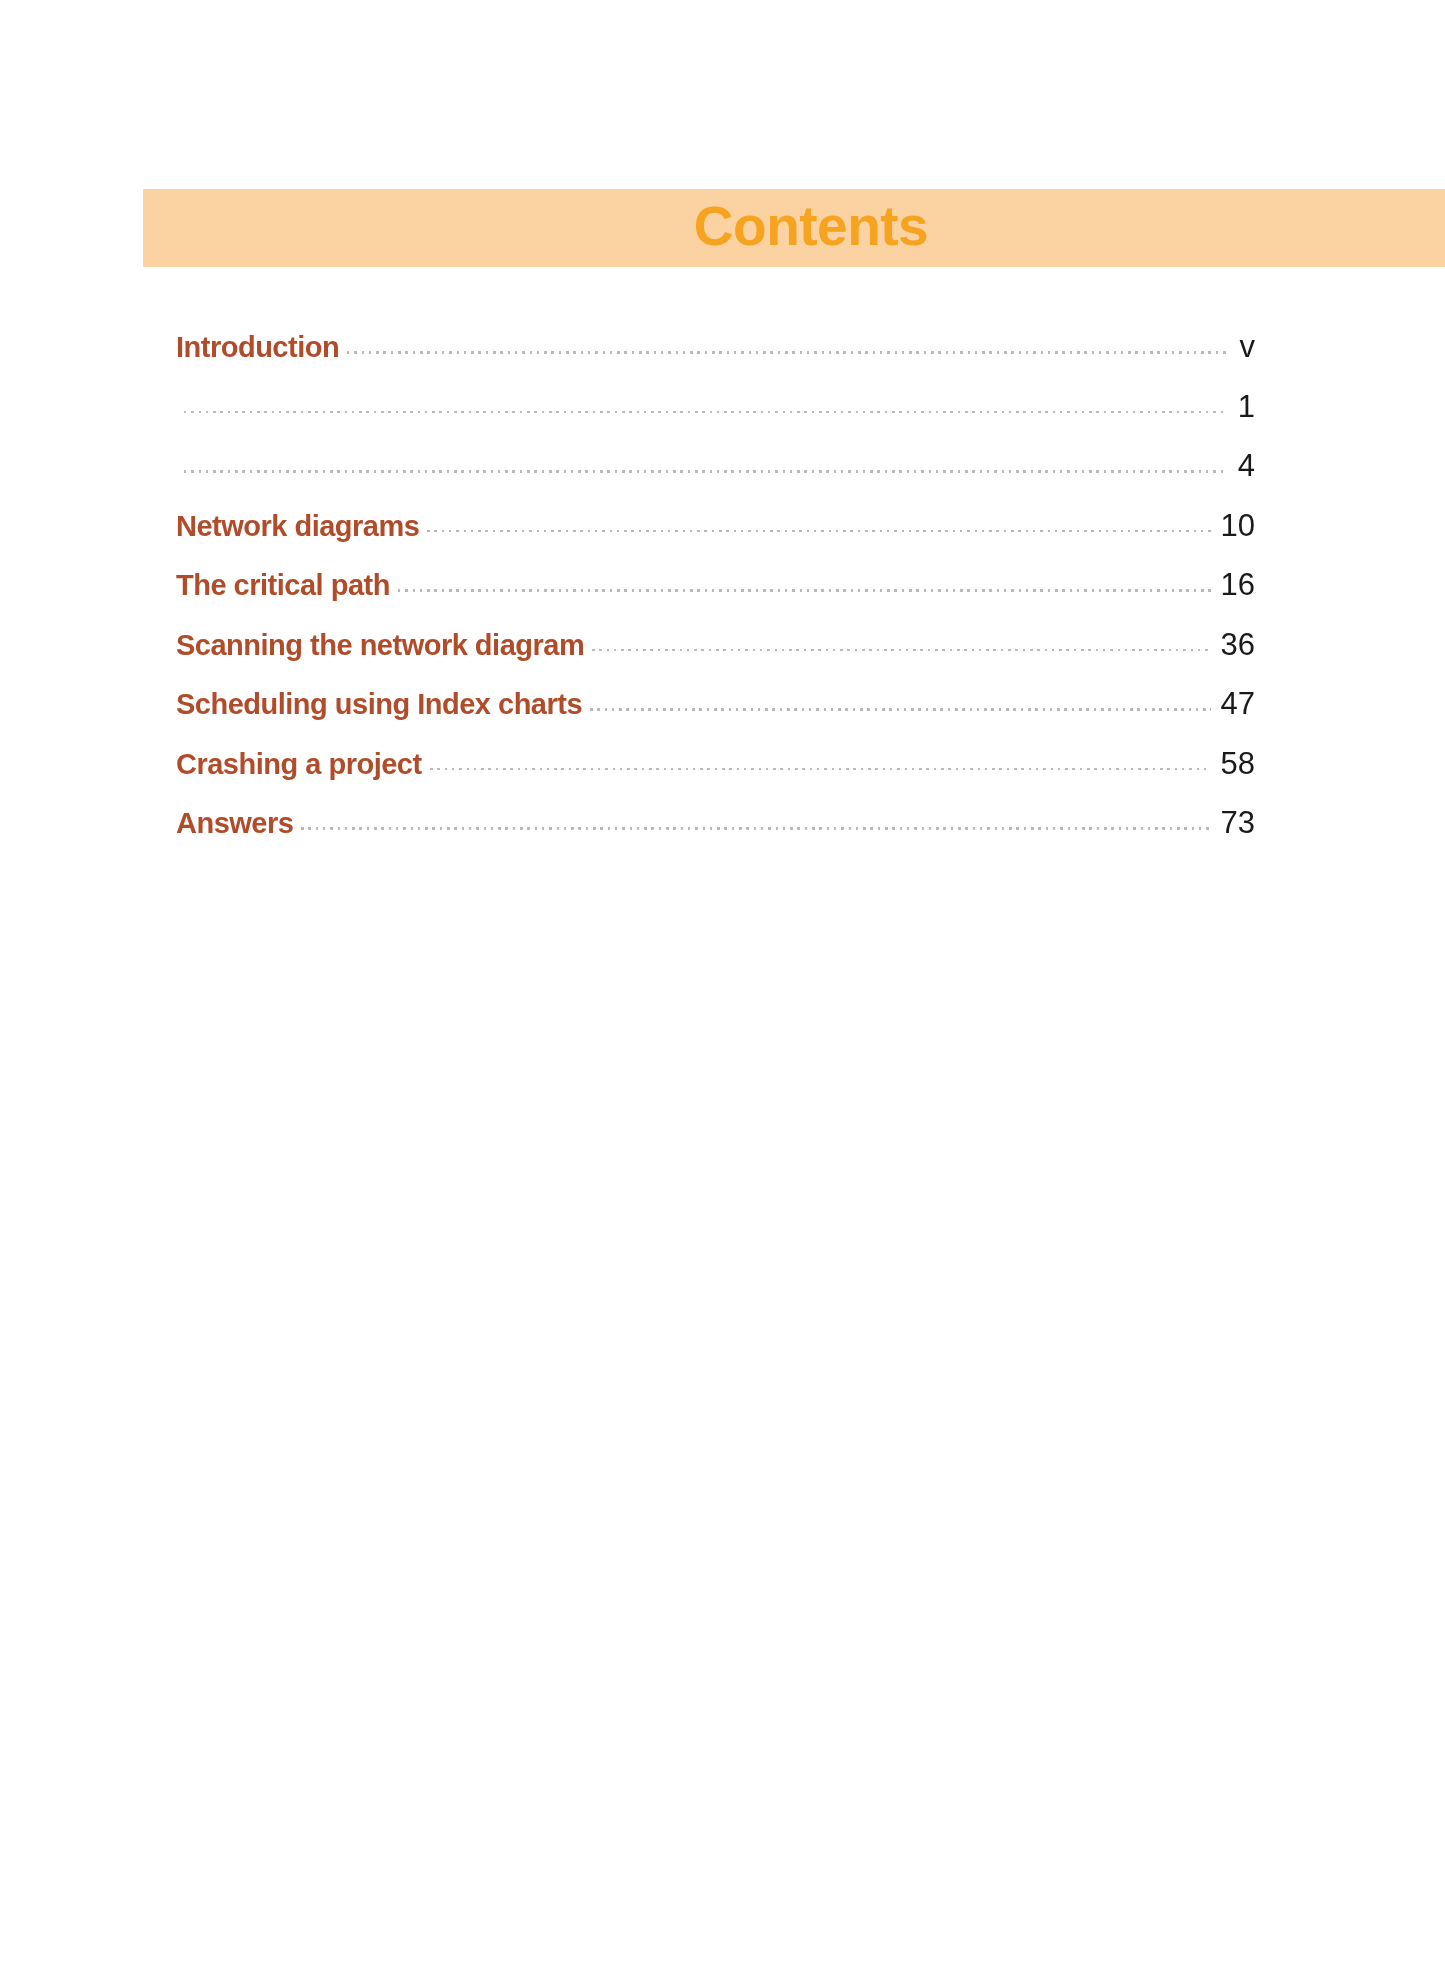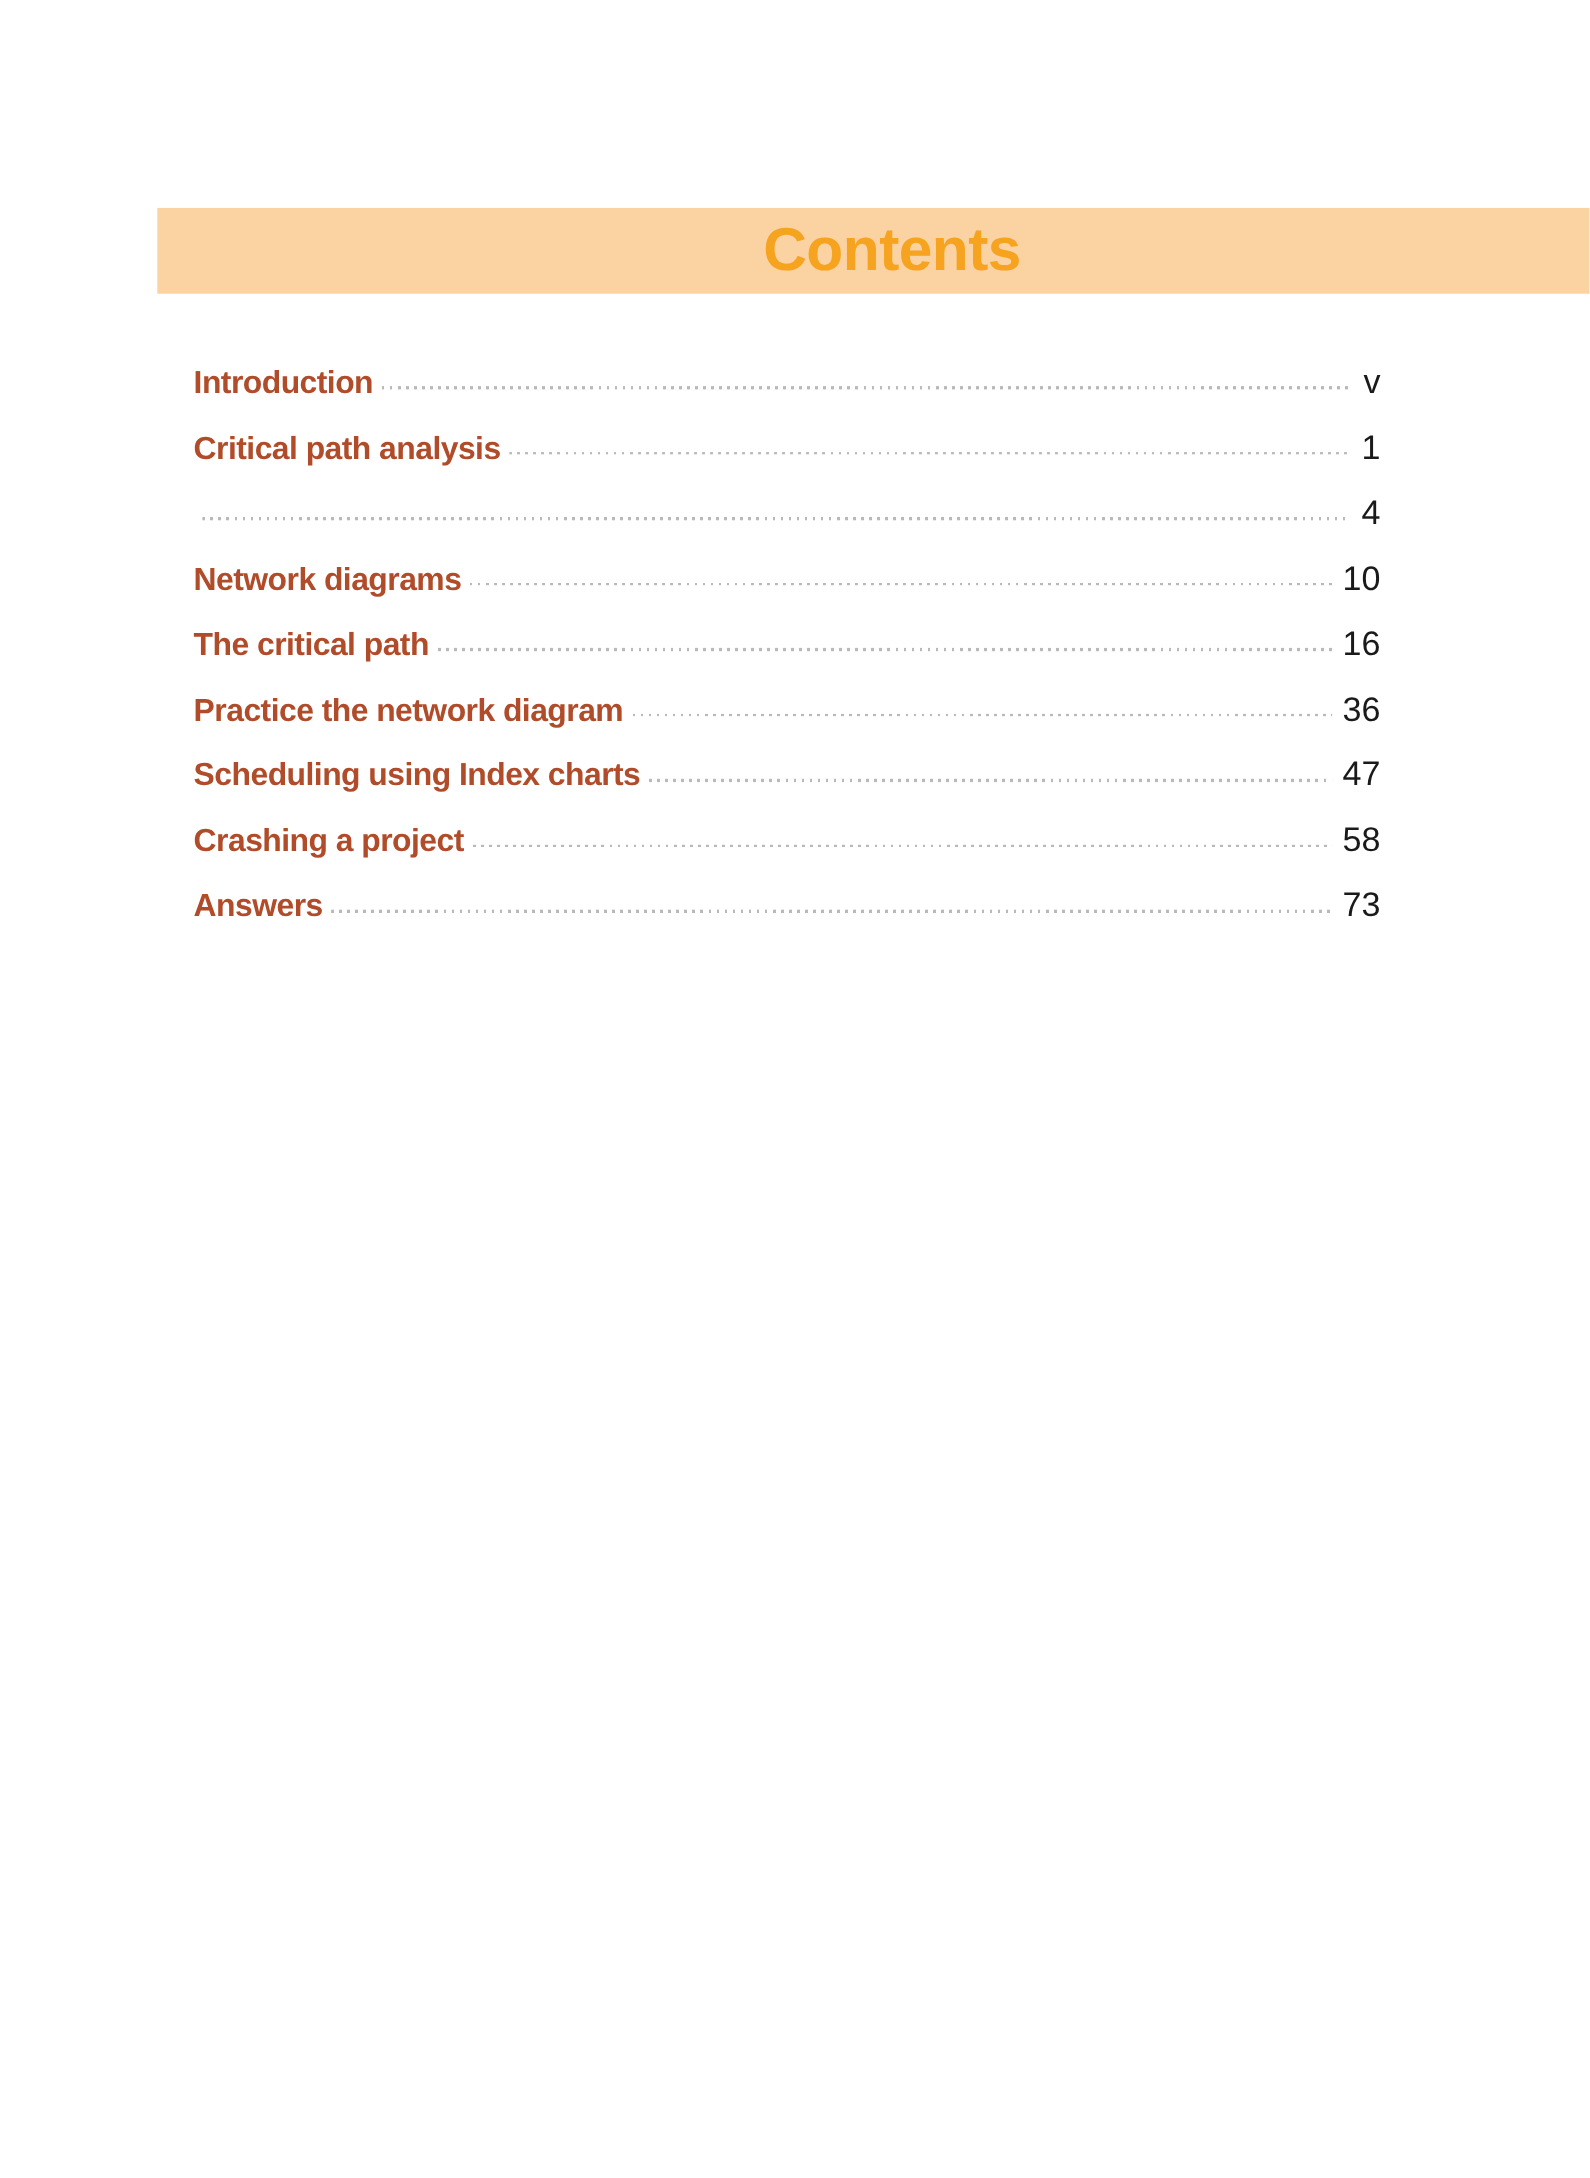--- a/index.html
+++ b/index.html
@@ -92,40 +92,39 @@
   <h1 class="banner-title">Contents</h1>
 </div>
 
 <main class="toc" id="toc-list">
     <div class="toc-row">
     <span class="toc-label">Introduction</span>
     <span class="toc-leader" aria-hidden="true"></span>
     <span class="toc-page">v</span>
   </div>
     <div class="toc-row">
-    <span class="toc-label">Critical path analysis</span>
     <span class="toc-leader" aria-hidden="true"></span>
     <span class="toc-page">1</span>
   </div>
     <div class="toc-row">
     <span class="toc-leader" aria-hidden="true"></span>
     <span class="toc-page">4</span>
   </div>
     <div class="toc-row">
     <span class="toc-label">Network diagrams</span>
     <span class="toc-leader" aria-hidden="true"></span>
     <span class="toc-page">10</span>
   </div>
     <div class="toc-row">
     <span class="toc-label">The critical path</span>
     <span class="toc-leader" aria-hidden="true"></span>
     <span class="toc-page">16</span>
   </div>
     <div class="toc-row">
-    <span class="toc-label">Practice the network diagram</span>
+    <span class="toc-label">Scanning the network diagram</span>
     <span class="toc-leader" aria-hidden="true"></span>
     <span class="toc-page">36</span>
   </div>
     <div class="toc-row">
     <span class="toc-label">Scheduling using Index charts</span>
     <span class="toc-leader" aria-hidden="true"></span>
     <span class="toc-page">47</span>
   </div>
     <div class="toc-row">
     <span class="toc-label">Crashing a project</span>

